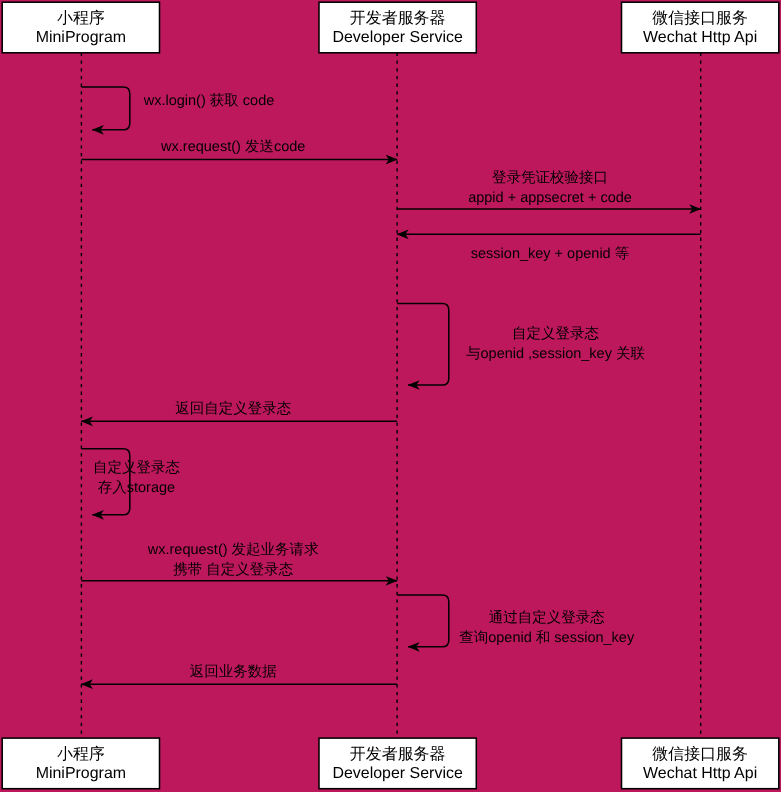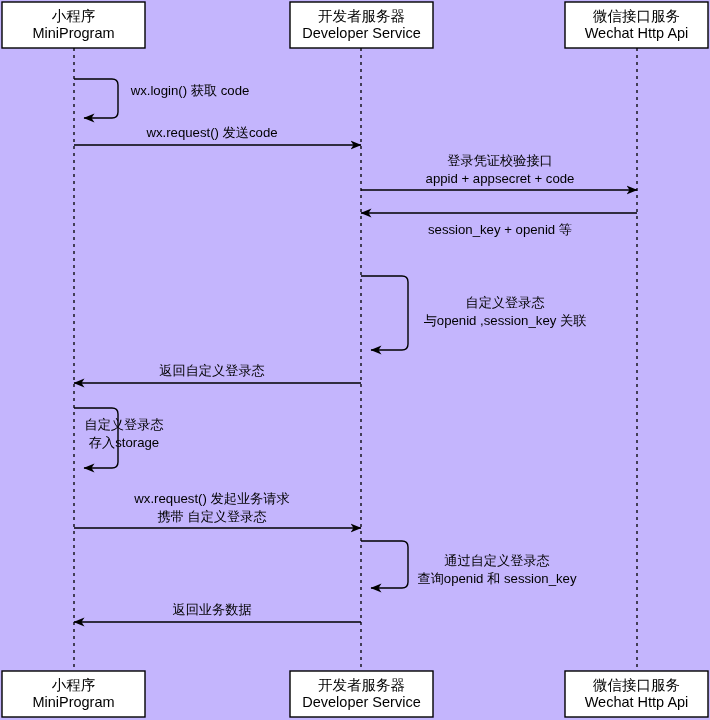--- a/index.html
+++ b/index.html
@@ -7,21 +7,21 @@
     padding: 0;
     background: #ffffff;
   }
   body {
     font-family: "Liberation Sans", "DejaVu Sans", sans-serif;
   }
   #diagram-root {
     position: relative;
     width: 710px;
     height: 720px;
-    background: #c4b5fd;
+    background: #be185d;
     overflow: hidden;
   }
   svg.sequence-canvas {
     position: absolute;
     left: 0;
     top: 0;
     width: 710px;
     height: 720px;
     display: block;
   }

